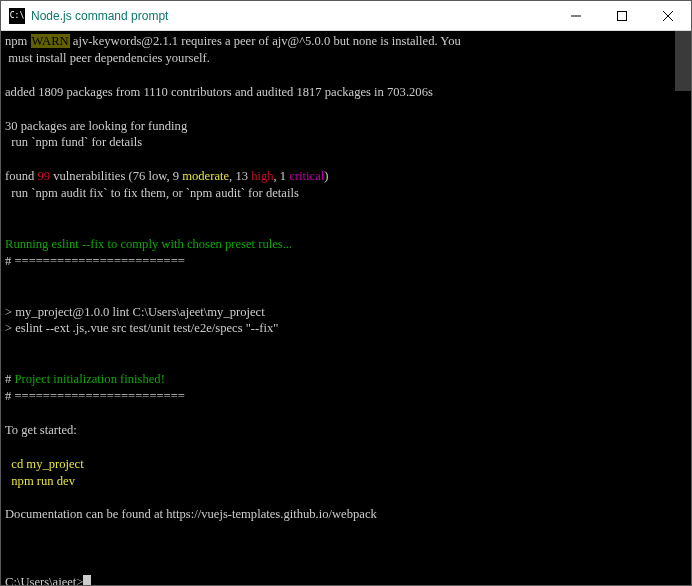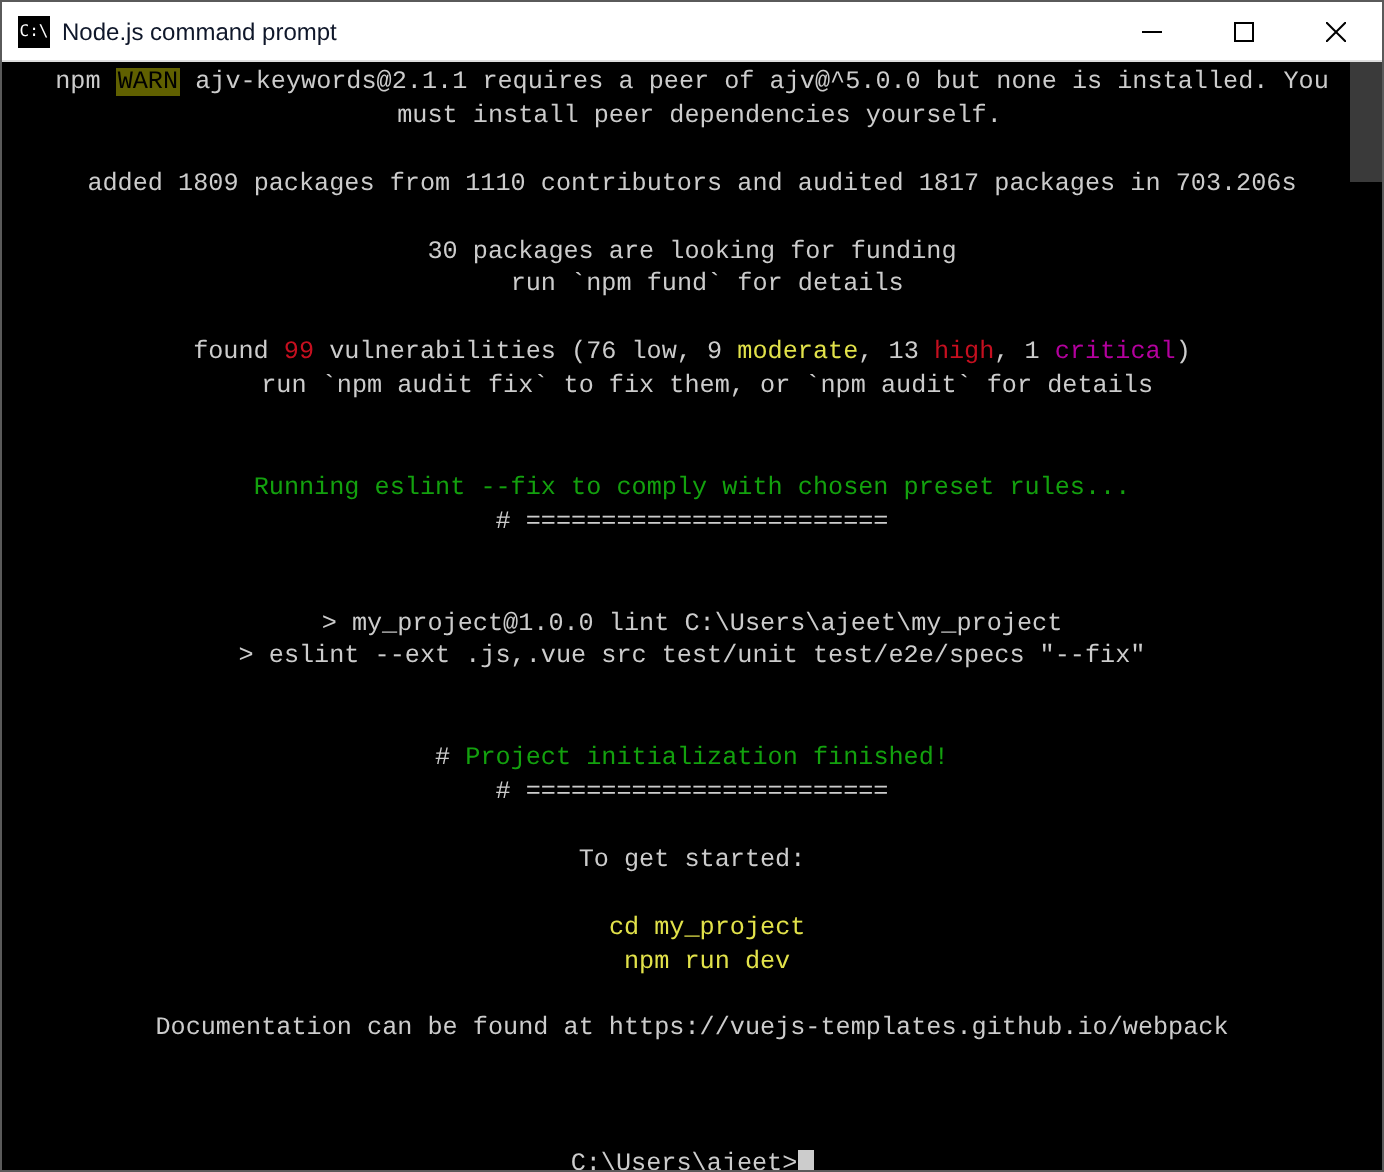--- a/index.html
+++ b/index.html
@@ -34,49 +34,48 @@
     display: flex;
     align-items: center;
     justify-content: center;
     font-size: 8px;
     color: #fff;
     font-family: monospace;
   }
   .titlebar-title {
     flex: 1;
     font-size: 12px;
-    color: #0f172a;
+    color: #0f766e;
   }
   .titlebar-buttons {
     display: flex;
     height: 100%;
   }
   .titlebar-btn {
     width: 46px;
     height: 100%;
     display: flex;
     align-items: center;
     justify-content: center;
     font-size: 10px;
     background: #fff;
     color: #000;
   }
   .titlebar-btn svg { display: block; }
   .terminal {
     flex: 1;
     background: #000;
     padding: 2px 4px;
-    font-family: Liberation Mono, monospace;
+    font-family: Liberation Serif, serif;
     font-size: 12.6px;
     line-height: 16.9px;
     color: #ccc;
     position: relative;
     overflow: hidden;
     white-space: pre-wrap;
-    text-align: center;
   }
   .scrollbar {
     position: absolute;
     right: 0;
     top: 0;
     width: 16px;
     height: 100%;
     background: #000;
   }
   .scrollbar-thumb {

